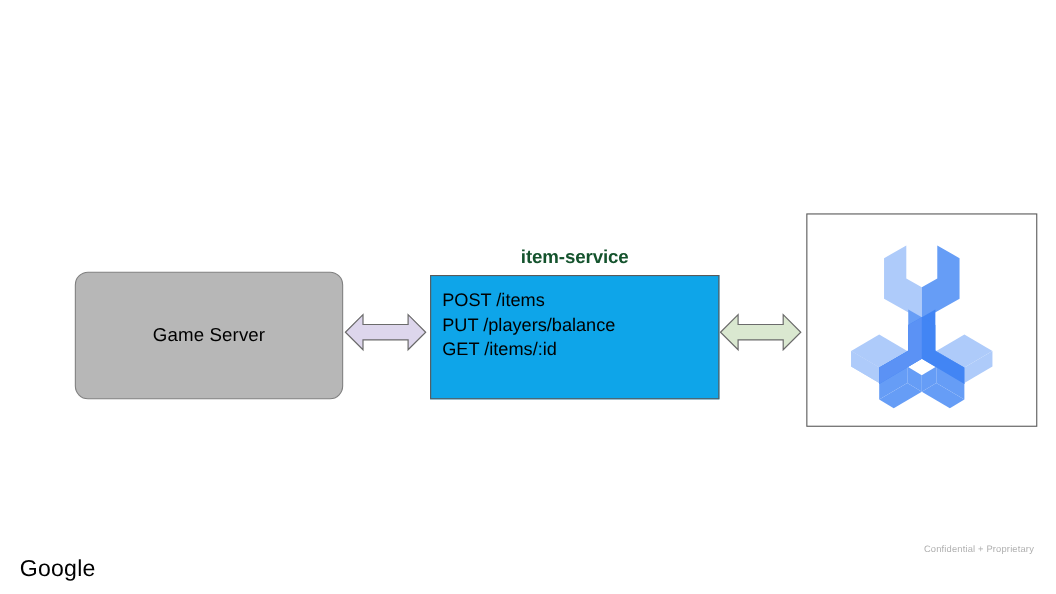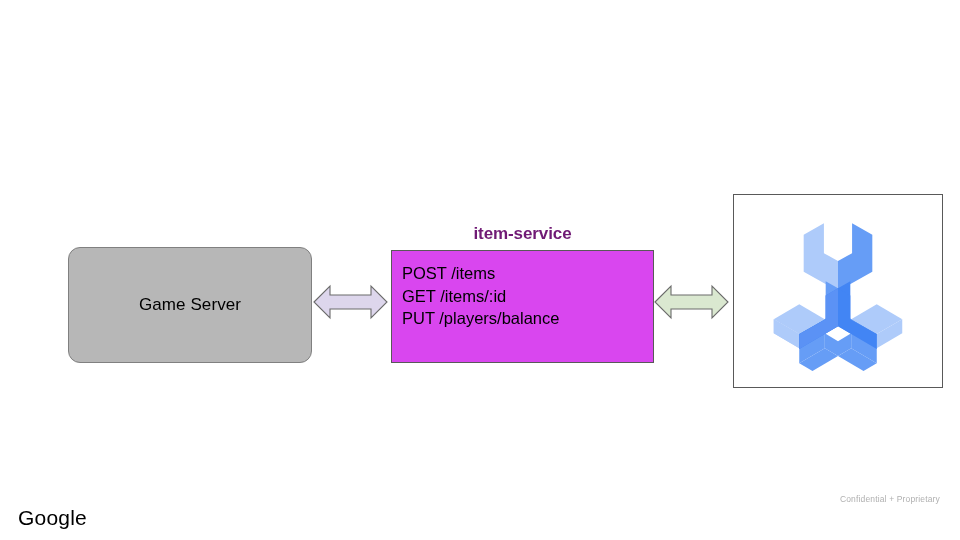--- a/index.html
+++ b/index.html
@@ -45,30 +45,30 @@
 
   
   .node-item-service-title {
     position: absolute;
     left: 391px;
     top: 224px;
     width: 263px;
     text-align: center;
     font-size: 17px;
     font-weight: bold;
-    color: #701a75;
+    color: #14532d;
     letter-spacing: -0.1px;
   }
   .node-item-service {
     position: absolute;
     left: 391px;
     top: 250px;
     width: 263px;
     height: 113px;
-    background: #d946ef;
+    background: #0ea5e9;
     border: 1px solid #595959;
     box-sizing: border-box;
     padding: 11px 0 0 10px;
   }
   .endpoint-line {
     font-size: 16.5px;
     line-height: 22.6px;
     color: #000000;
     white-space: nowrap;
   }
@@ -134,22 +134,22 @@
 
   <div class="arrow arrow-left">
     <svg viewBox="0 0 75 42" xmlns="http://www.w3.org/2000/svg" aria-hidden="true">
       <polygon points="1,21 17,5 17,14 58,14 58,5 74,21 58,37 58,28 17,28 17,37" fill="#ddd6ec" stroke="#6b6b6b" stroke-width="1.1" stroke-linejoin="miter"></polygon>
     </svg>
   </div>
 
   <div class="node-item-service-title">item-service</div>
   <div class="node-item-service">
     <div class="endpoint-line">POST /items</div>
+    <div class="endpoint-line">PUT /players/balance</div>
     <div class="endpoint-line">GET /items/:id</div>
-    <div class="endpoint-line">PUT /players/balance</div>
   </div>
 
   <div class="arrow arrow-right">
     <svg viewBox="0 0 75 42" xmlns="http://www.w3.org/2000/svg" aria-hidden="true">
       <polygon points="1,21 17,5 17,14 58,14 58,5 74,21 58,37 58,28 17,28 17,37" fill="#dae8d0" stroke="#6b6b6b" stroke-width="1.1" stroke-linejoin="miter"></polygon>
     </svg>
   </div>
 
   <div class="logo-frame">
     <svg viewBox="0 0 200 200" xmlns="http://www.w3.org/2000/svg" aria-hidden="true">

